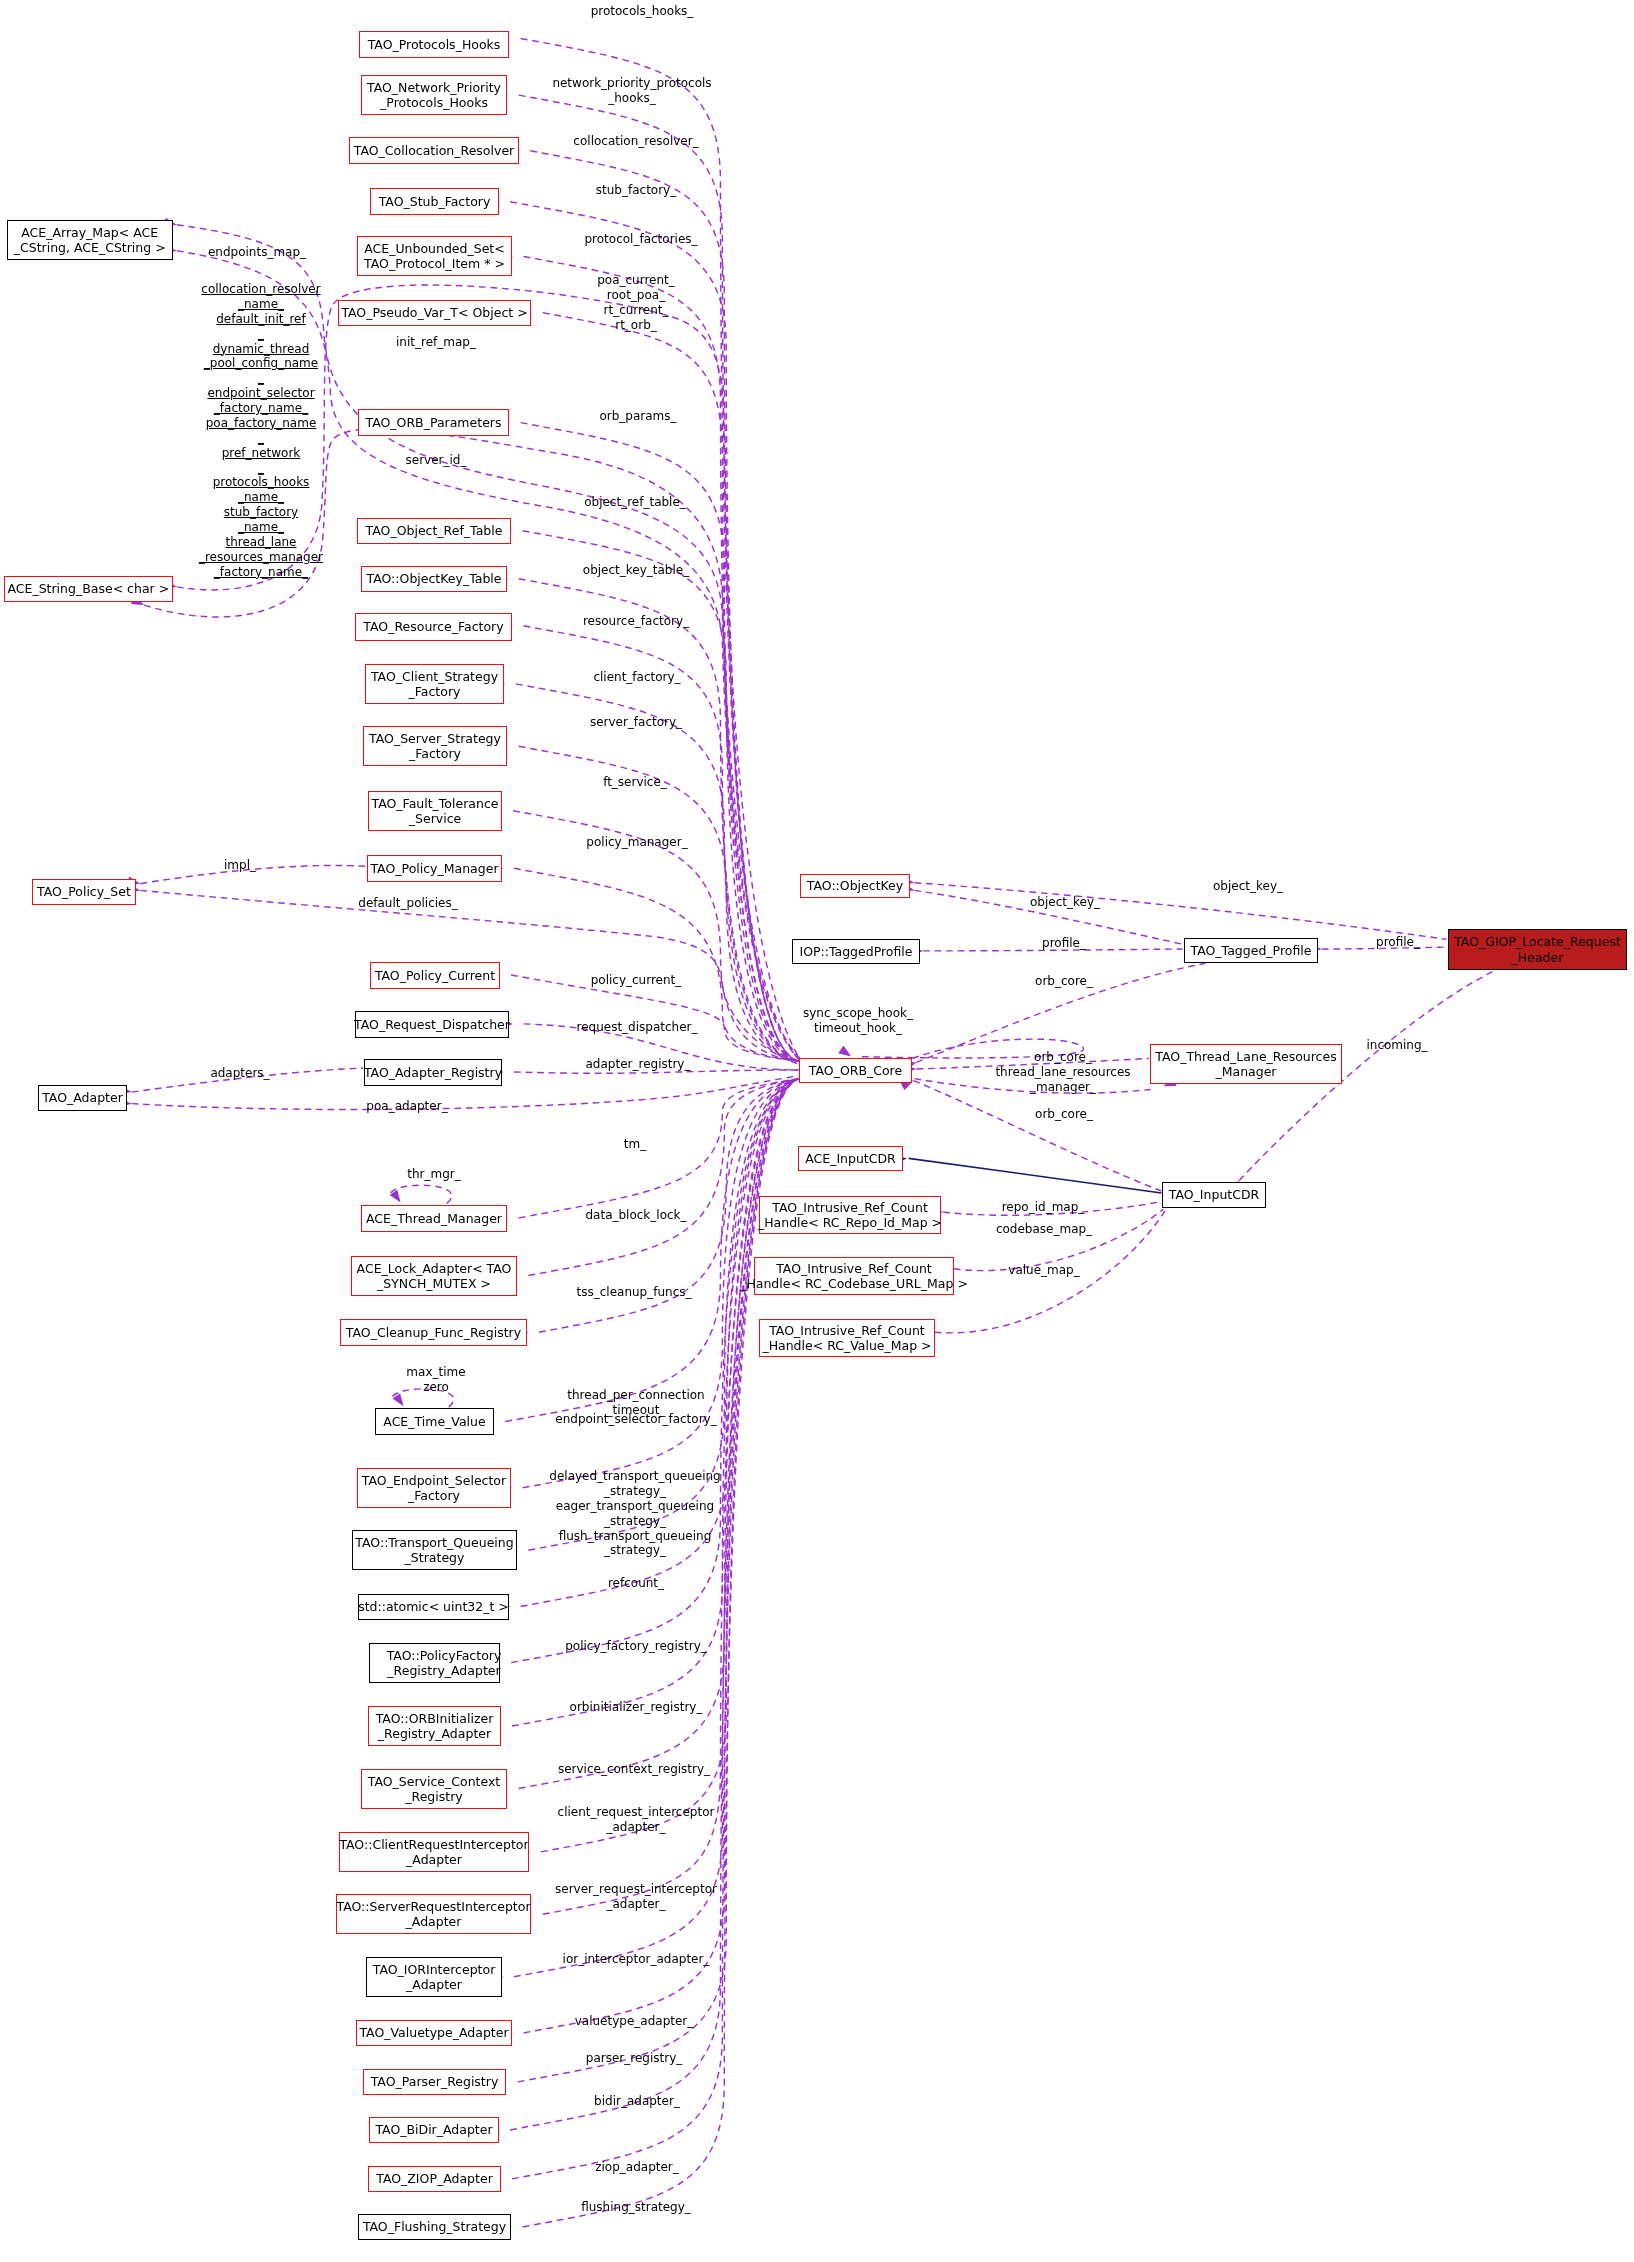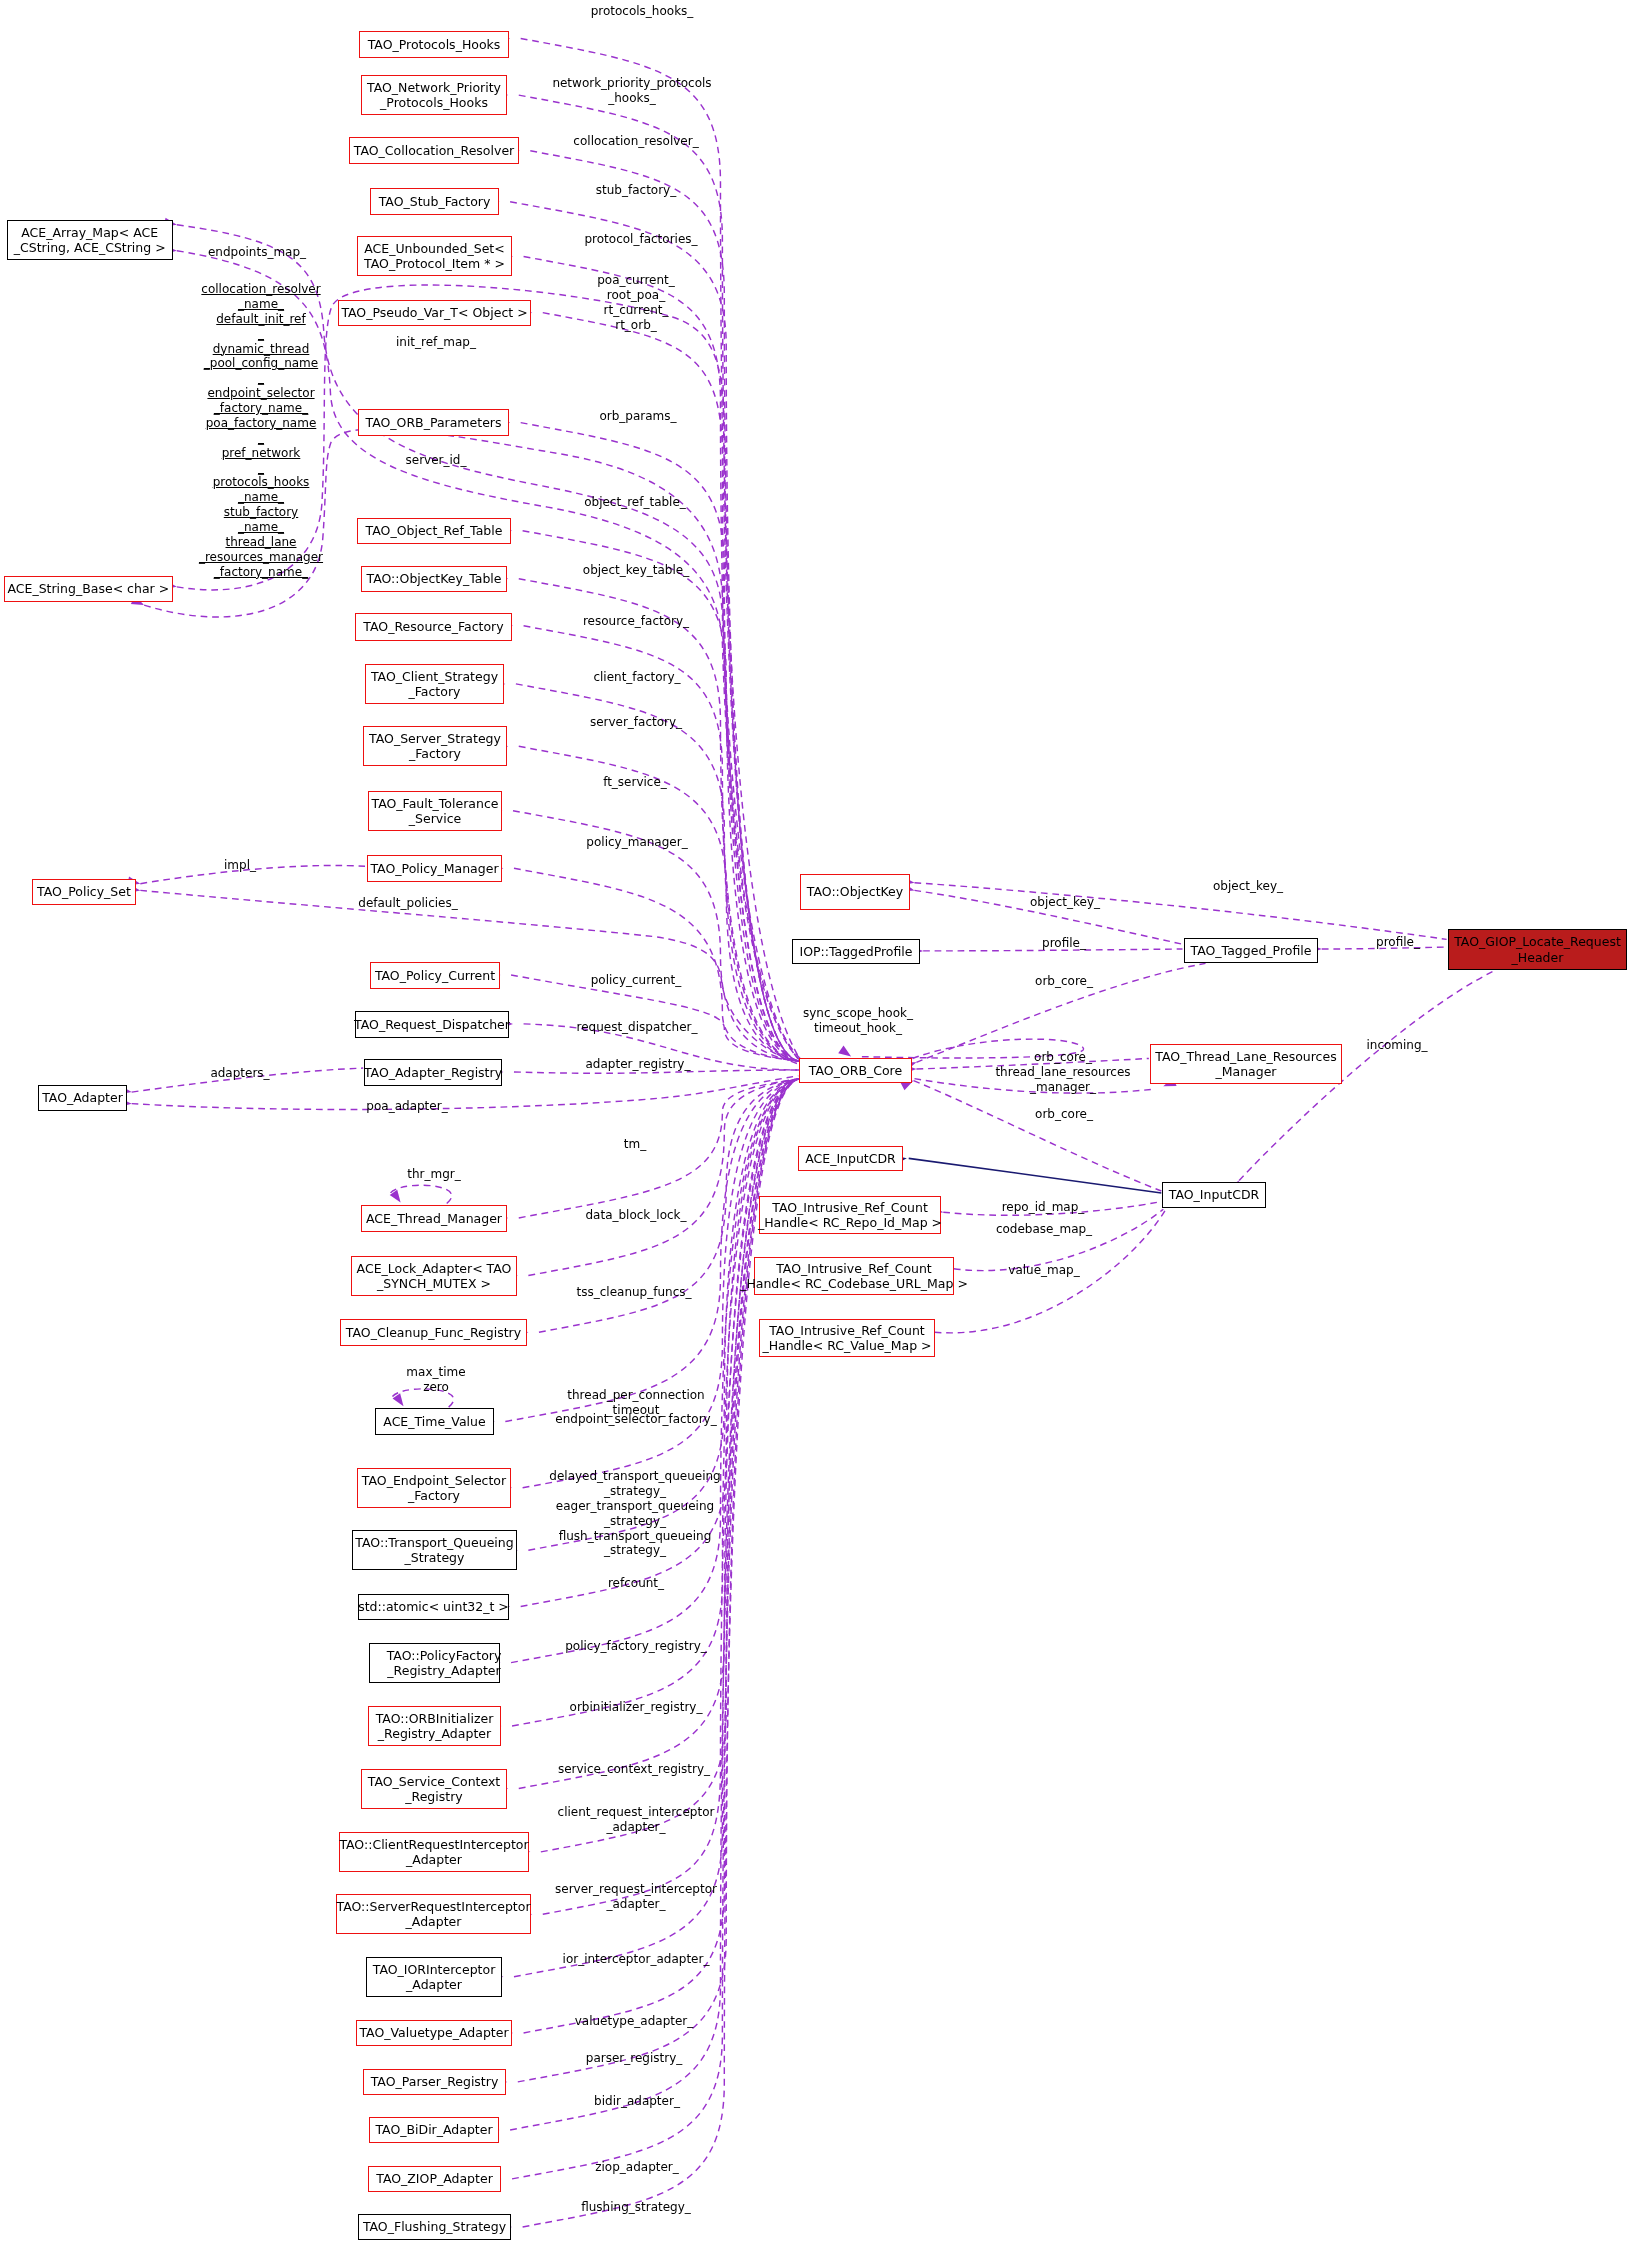--- a/index.html
+++ b/index.html
@@ -204,21 +204,21 @@
       <div class="node red" style="left: 356px; top: 2020px; width: 156px; height: 26px;">TAO_Valuetype_Adapter</div>
       <div class="node red" style="left: 363px; top: 2069px; width: 143px; height: 26px;">TAO_Parser_Registry</div>
       <div class="node red" style="left: 369px; top: 2117px; width: 130px; height: 26px;">TAO_BiDir_Adapter</div>
       <div class="node red" style="left: 368px; top: 2166px; width: 133px; height: 26px;">TAO_ZIOP_Adapter</div>
       <div class="node " style="left: 358px; top: 2214px; width: 153px; height: 26px;">TAO_Flushing_Strategy</div>
       <div class="node " style="left: 6.7px; top: 220px; width: 166px; height: 40px;">ACE_Array_Map&lt; ACE
 _CString, ACE_CString &gt;</div>
       <div class="node red" style="left: 3.8px; top: 576px; width: 169px; height: 26px;">ACE_String_Base&lt; char &gt;</div>
       <div class="node red" style="left: 32px; top: 879px; width: 104px; height: 26px;">TAO_Policy_Set</div>
       <div class="node " style="left: 38px; top: 1085px; width: 89px; height: 26px;">TAO_Adapter</div>
-      <div class="node red" style="left: 800px; top: 874px; width: 110px; height: 36px;">TAO::ObjectKey</div>
+      <div class="node red" style="left: 800px; top: 874px; width: 110px; height: 24px;">TAO::ObjectKey</div>
       <div class="node " style="left: 792px; top: 939px; width: 128px; height: 25px;">IOP::TaggedProfile</div>
       <div class="node red" style="left: 799px; top: 1058px; width: 113px; height: 25px;">TAO_ORB_Core</div>
       <div class="node red" style="left: 798px; top: 1146px; width: 105px; height: 25px;">ACE_InputCDR</div>
       <div class="node red" style="left: 759px; top: 1196px; width: 182px; height: 38px;">TAO_Intrusive_Ref_Count
 _Handle&lt; RC_Repo_Id_Map &gt;</div>
       <div class="node red" style="left: 754px; top: 1257px; width: 200px; height: 38px;">TAO_Intrusive_Ref_Count
 _Handle&lt; RC_Codebase_URL_Map &gt;</div>
       <div class="node red" style="left: 759px; top: 1319px; width: 176px; height: 38px;">TAO_Intrusive_Ref_Count
 _Handle&lt; RC_Value_Map &gt;</div>
       <div class="node " style="left: 1184px; top: 938px; width: 134px; height: 25px;">TAO_Tagged_Profile</div>

